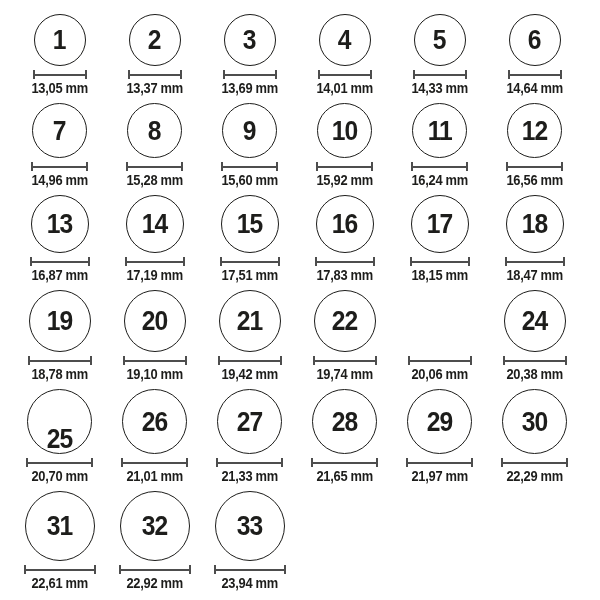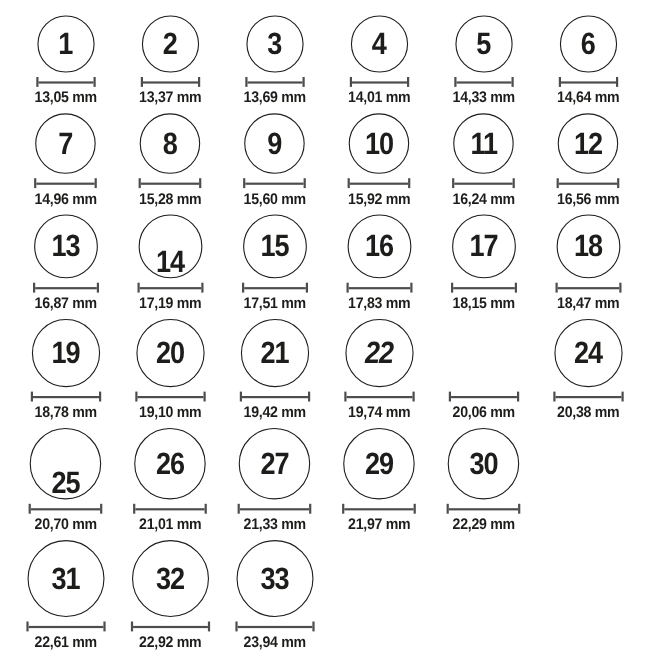--- a/index.html
+++ b/index.html
@@ -179,21 +179,21 @@
   <div class="row">
   <div class="cell">
     <div class="circle" style="width: 58px; height: 58px; text-align: center;">
       <span class="num">13</span>
     </div>
     <div class="ruler" style="width: 60px;"></div>
     <div class="label">16,87 mm</div>
   </div>
 
   <div class="cell">
-    <div class="circle" style="width: 58px; height: 58px; align-items: flex-end;">
+    <div class="circle" style="width: 58px; height: 58px;">
       <span class="num">14</span>
     </div>
     <div class="ruler" style="width: 60px;"></div>
     <div class="label">17,19 mm</div>
   </div>
 
   <div class="cell">
     <div class="circle" style="width: 58px; height: 58px;">
       <span class="num">15</span>
     </div>
@@ -244,21 +244,21 @@
 
   <div class="cell">
     <div class="circle" style="width: 62px; height: 62px;">
       <span class="num">21</span>
     </div>
     <div class="ruler" style="width: 64px;"></div>
     <div class="label">19,42 mm</div>
   </div>
 
   <div class="cell">
-    <div class="circle" style="width: 62px; height: 62px; font-style: italic;">
+    <div class="circle" style="width: 62px; height: 62px;">
       <span class="num">22</span>
     </div>
     <div class="ruler" style="width: 64px;"></div>
     <div class="label">19,74 mm</div>
   </div>
 
   <div class="cell">
     <div class="ruler" style="width: 64px;"></div>
     <div class="label">20,06 mm</div>
   </div>
@@ -289,20 +289,27 @@
   </div>
 
   <div class="cell">
     <div class="circle" style="width: 65px; height: 65px;">
       <span class="num">27</span>
     </div>
     <div class="ruler" style="width: 67px;"></div>
     <div class="label">21,33 mm</div>
   </div>
 
+  <div class="cell">
+    <div class="circle" style="width: 65px; height: 65px;">
+      <span class="num">28</span>
+    </div>
+    <div class="ruler" style="width: 67px;"></div>
+    <div class="label">21,65 mm</div>
+  </div>
 
   <div class="cell">
     <div class="circle" style="width: 65px; height: 65px;">
       <span class="num">29</span>
     </div>
     <div class="ruler" style="width: 67px;"></div>
     <div class="label">21,97 mm</div>
   </div>
 
   <div class="cell">

